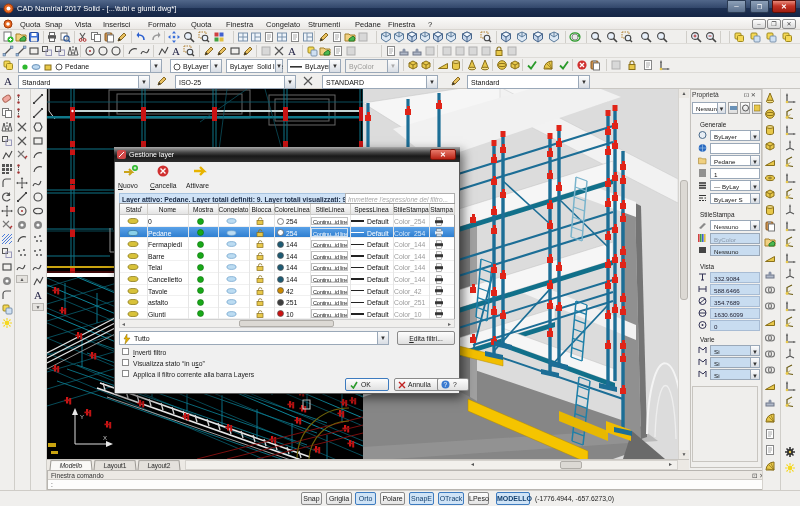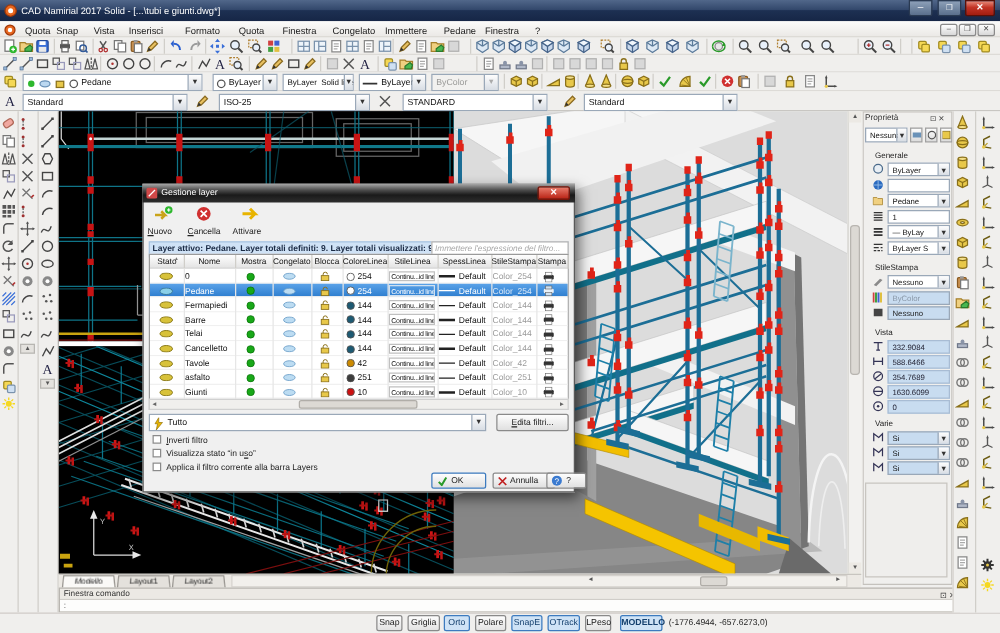--- a/index.html
+++ b/index.html
@@ -24,21 +24,21 @@
     <circle cx="5" cy="5" r="1.8" fill="#fff"></circle>
   </svg>
 <div style="position:absolute;left:20px;top:20px;font-size:7.5px;color:#1a1a1a;white-space:nowrap">Quota</div>
 <div style="position:absolute;left:45px;top:20px;font-size:7.5px;color:#1a1a1a;white-space:nowrap">Snap</div>
 <div style="position:absolute;left:75px;top:20px;font-size:7.5px;color:#1a1a1a;white-space:nowrap">Vista</div>
 <div style="position:absolute;left:103px;top:20px;font-size:7.5px;color:#1a1a1a;white-space:nowrap">Inserisci</div>
 <div style="position:absolute;left:148px;top:20px;font-size:7.5px;color:#1a1a1a;white-space:nowrap">Formato</div>
 <div style="position:absolute;left:191px;top:20px;font-size:7.5px;color:#1a1a1a;white-space:nowrap">Quota</div>
 <div style="position:absolute;left:226px;top:20px;font-size:7.5px;color:#1a1a1a;white-space:nowrap">Finestra</div>
 <div style="position:absolute;left:266px;top:20px;font-size:7.5px;color:#1a1a1a;white-space:nowrap">Congelato</div>
-<div style="position:absolute;left:308px;top:20px;font-size:7.5px;color:#1a1a1a;white-space:nowrap">Immettere</div>
+<div style="position:absolute;left:308px;top:20px;font-size:7.5px;color:#1a1a1a;white-space:nowrap">Strumenti</div>
 <div style="position:absolute;left:355px;top:20px;font-size:7.5px;color:#1a1a1a;white-space:nowrap">Pedane</div>
 <div style="position:absolute;left:388px;top:20px;font-size:7.5px;color:#1a1a1a;white-space:nowrap">Finestra</div>
 <div style="position:absolute;left:428px;top:20px;font-size:7.5px;color:#1a1a1a;white-space:nowrap">?</div>
 <div style="position:absolute;left:752px;top:19px;width:14px;height:10px;background:linear-gradient(#fefefe,#d8d8d8);border:1px solid #8a8a8a;border-radius:2px;font-size:6px;color:#444;text-align:center;line-height:9px">–</div>
 <div style="position:absolute;left:767px;top:19px;width:14px;height:10px;background:linear-gradient(#fefefe,#d8d8d8);border:1px solid #8a8a8a;border-radius:2px;font-size:6px;color:#444;text-align:center;line-height:9px">❐</div>
 <div style="position:absolute;left:782px;top:19px;width:14px;height:10px;background:linear-gradient(#fefefe,#d8d8d8);border:1px solid #8a8a8a;border-radius:2px;font-size:6px;color:#444;text-align:center;line-height:9px">✕</div>
 <div style="position:absolute;left:0;top:30px;width:800px;height:14px;background:#f0efed;border-bottom:1px solid #dddbd7"></div>
 <svg style="position:absolute;left:2px;top:31px;" width="12" height="12" viewBox="0 0 12 12">
     <rect x="2" y="1" width="7" height="9" fill="#fff" stroke="#777"></rect>
     <circle cx="8.5" cy="8.5" r="3" fill="#2eb82e"></circle>

